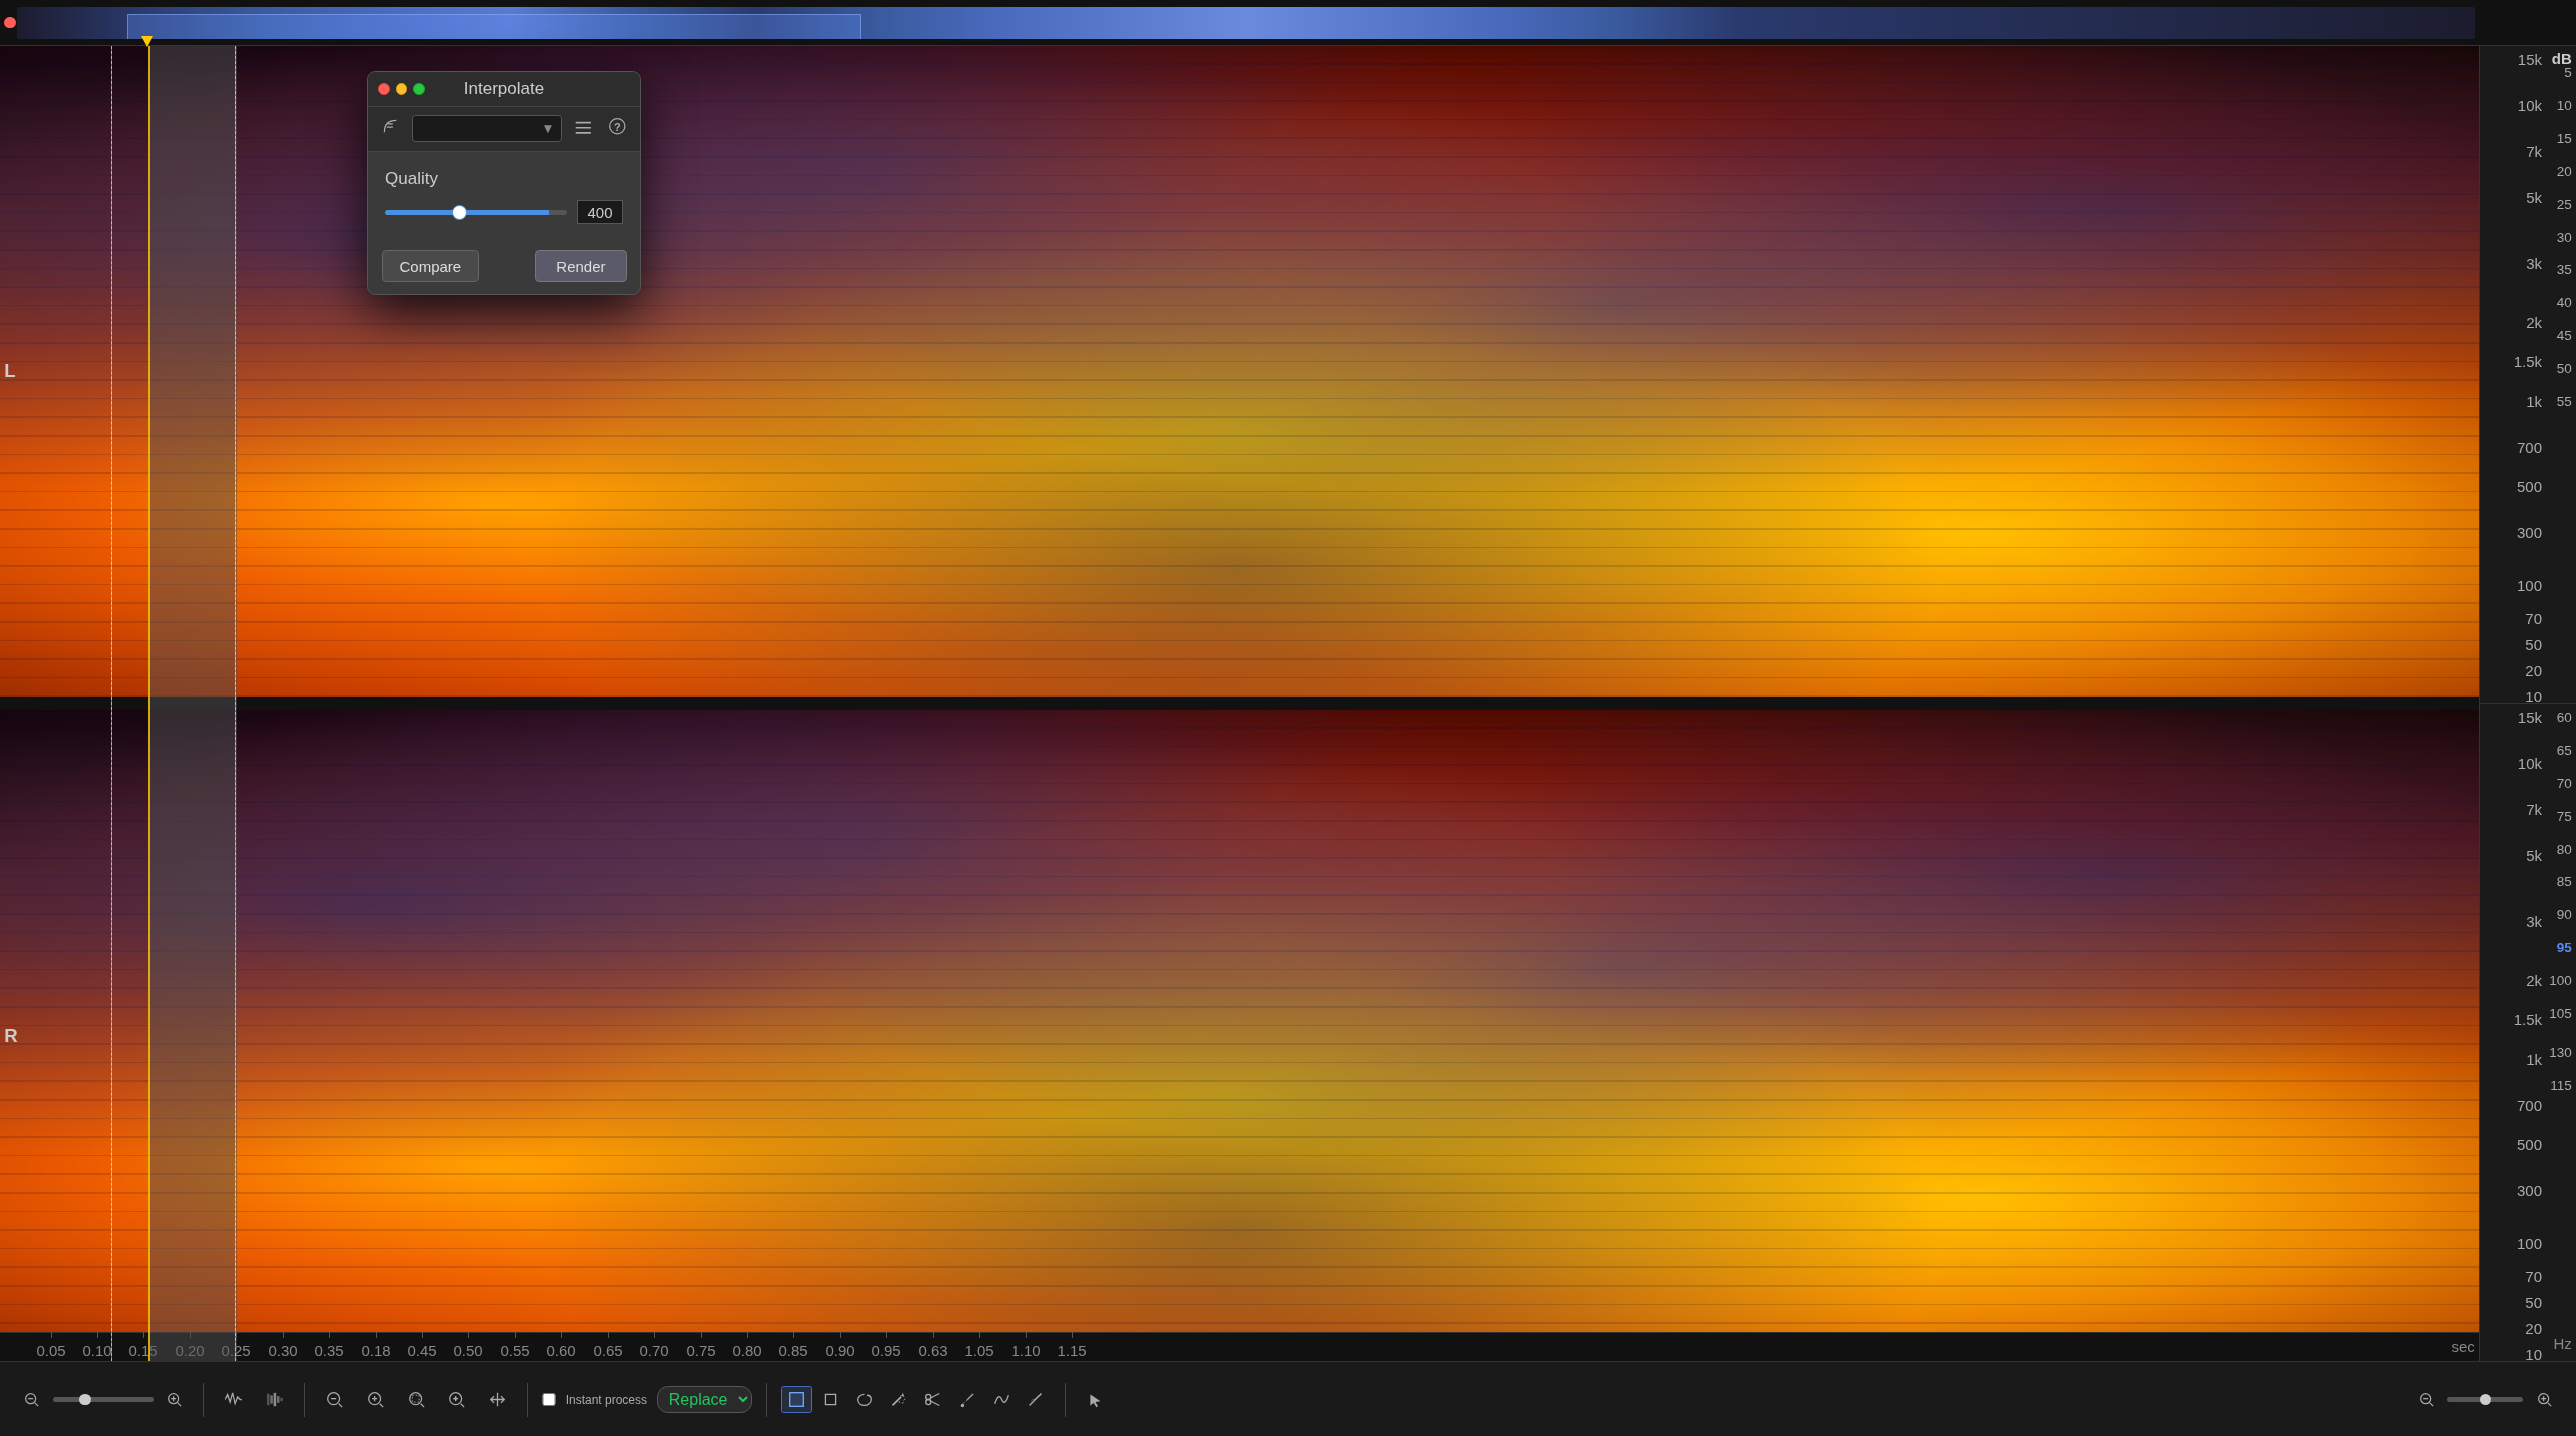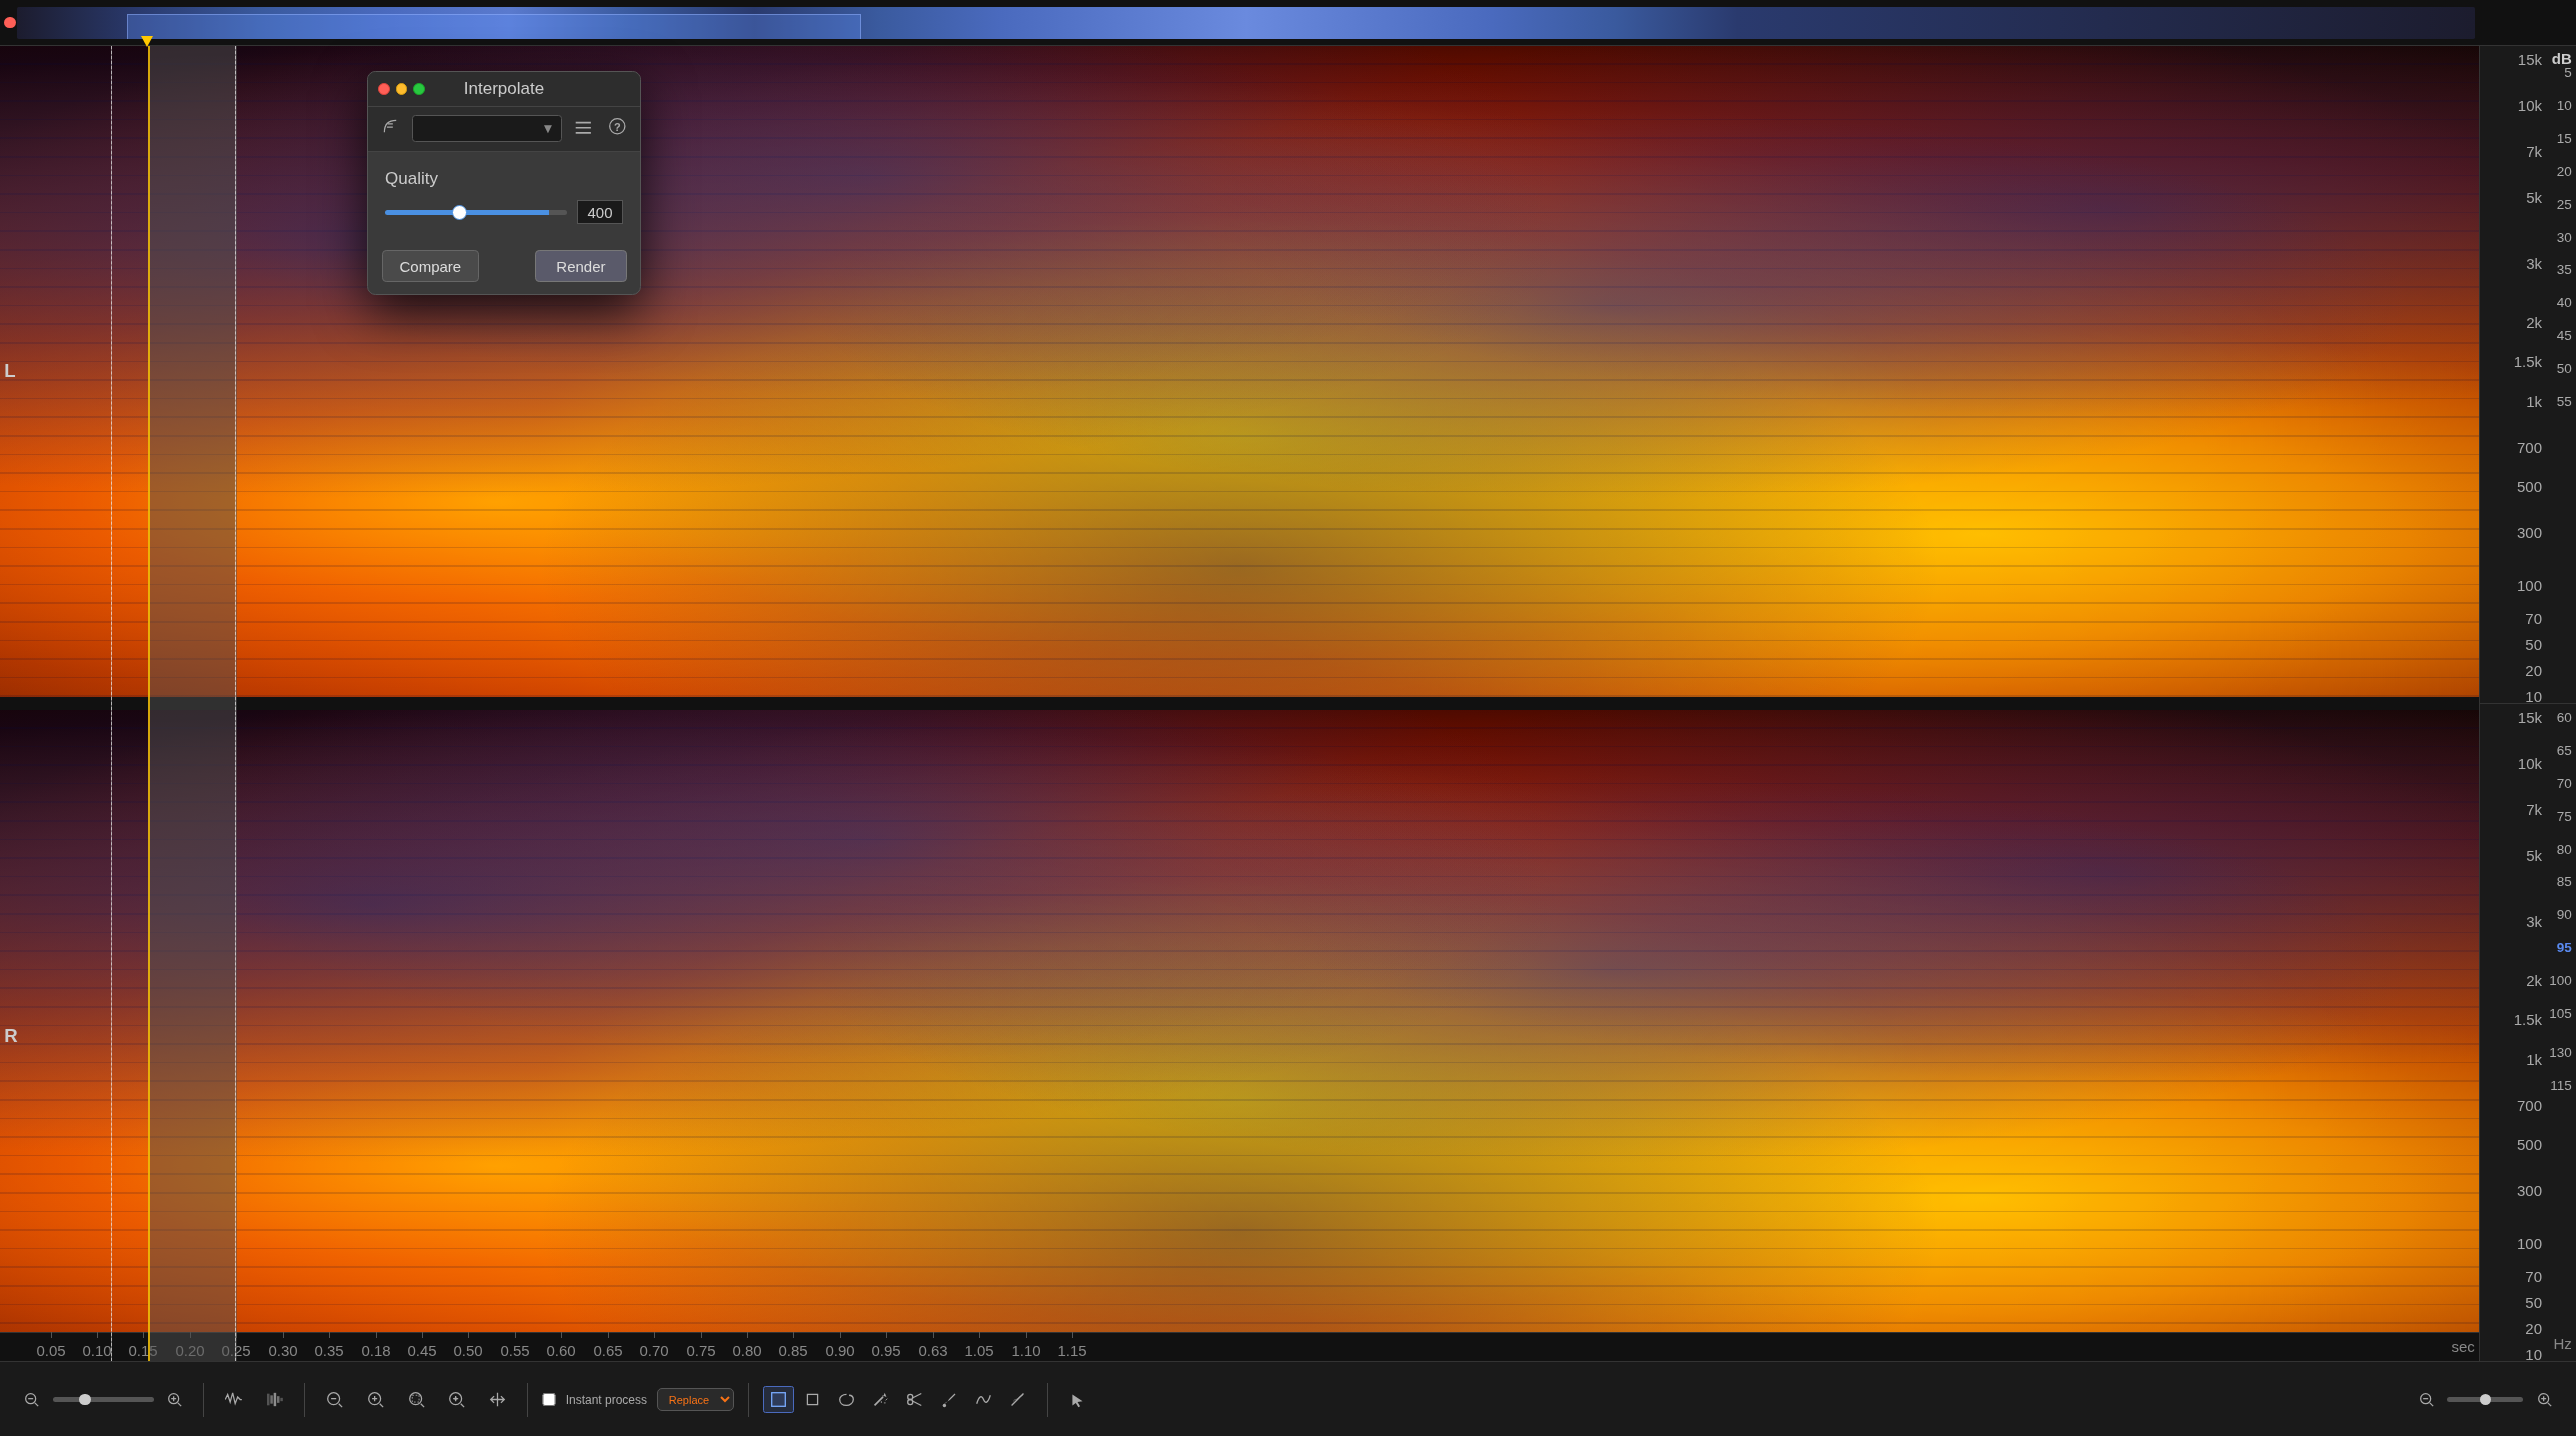--- a/index.html
+++ b/index.html
@@ -545,24 +545,24 @@
 
     .instant-checkbox {
       width: 13.5px;
       height: 13.5px;
       cursor: pointer;
     }
 
     .replace-select {
       background: #2a2a2a;
       border: 0.8px solid #555;
-      color: #f97316;
-      font-size: 11px;
+      color: #22c55e;
+      font-size: 16px;
       padding: 3.4px 6.8px;
-      border-radius: 5px;
+      border-radius: 11px;
       cursor: pointer;
     }
 
     
     .tool-group {
       display: flex;
       align-items: center;
       gap: 3.4px;
     }
 

